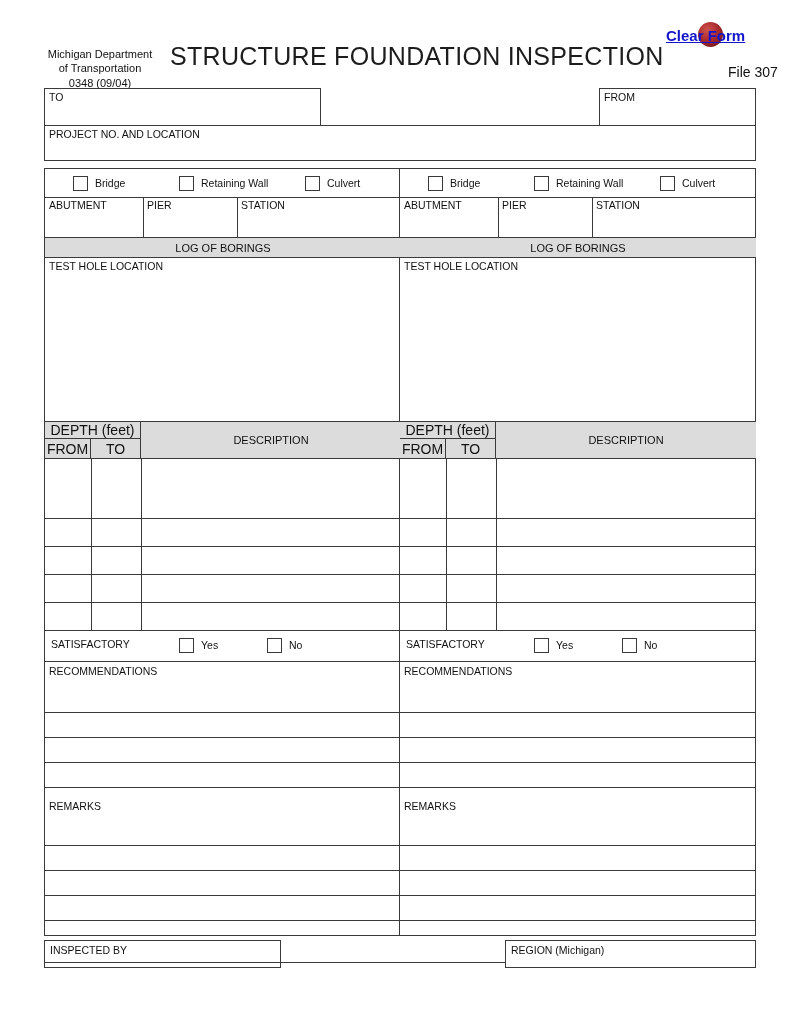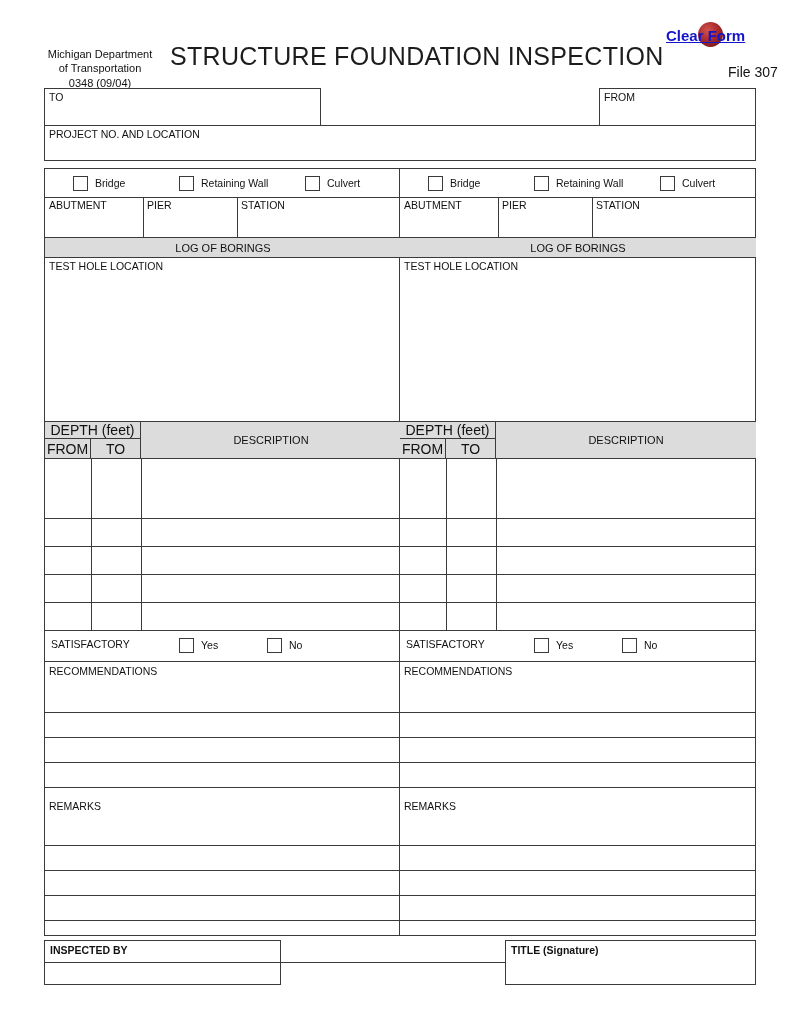--- a/index.html
+++ b/index.html
@@ -22,21 +22,21 @@
   .panel-left{left:44px;}
   .panel-right{left:400px;border-left:none;}
   .cb{position:absolute;width:13px;height:13px;border:1px solid var(--border);background:#fff;}
   .log{position:absolute;left:0;top:68px;width:356px;height:21px;background:var(--header-fill);
        border-top:1px solid var(--border);border-bottom:1px solid var(--border);box-sizing:border-box;
        display:flex;align-items:center;justify-content:center;font-size:11px;}
   .gcell{position:absolute;background:var(--header-fill);box-sizing:border-box;
          display:flex;align-items:center;justify-content:center;font-size:14px;}
   .brow,.wrow{position:absolute;left:0;width:356px;border-bottom:1px solid var(--border);box-sizing:border-box;}
   .field{position:absolute;background:transparent;}
-  .fbox{position:absolute;top:940px;height:45px;border:1px solid var(--border);box-sizing:border-box;background:#fff;font-weight:bold;}
+  .fbox{position:absolute;top:940px;height:28px;border:1px solid var(--border);box-sizing:border-box;background:#fff;}
   .fbox .lab{left:5px;top:4px;}
   .agency{position:absolute;left:38px;top:47px;width:124px;text-align:center;font-size:11px;line-height:1.3;}
   .form-title{position:absolute;left:170px;top:42px;width:500px;font-size:25px;letter-spacing:.3px;color:#1c1c1c;}
   .file-ref{position:absolute;left:728px;top:64px;font-size:14px;}
   .clear-form{position:absolute;left:666px;top:24px;width:95px;height:24px;cursor:pointer;}
   .clear-form .txt{position:absolute;left:0;top:3px;z-index:2;font-size:15px;font-weight:bold;
                    color:var(--accent-blue);text-decoration:underline;white-space:nowrap;}
   .cf-circle{position:absolute;left:32px;top:-2px;width:25px;height:25px;border-radius:50%;z-index:1;
              background:radial-gradient(circle at 38% 32%, #d2544e 0%, var(--icon-red) 45%, #5e1212 100%);}
   .footer-line{position:absolute;left:44px;top:962px;width:462px;height:1px;background:var(--border);}
@@ -183,17 +183,17 @@
     </div>
     <div class="wrow" style="top:677px;height:25px;"></div>
     <div class="wrow" style="top:702px;height:25px;"></div>
     <div class="wrow" style="top:727px;height:25px;"></div>
   </div>
 
   <div class="fbox" style="left:44px;width:237px;">
     <span class="lab">INSPECTED BY</span>
   </div>
   <div class="fbox" style="left:505px;width:251px;">
-    <span class="lab">TITLE (Signature)</span>
+    <span class="lab">REGION (Michigan)</span>
   </div>
   <div class="footer-line"></div>
 
 </div>
 
 </body></html>

